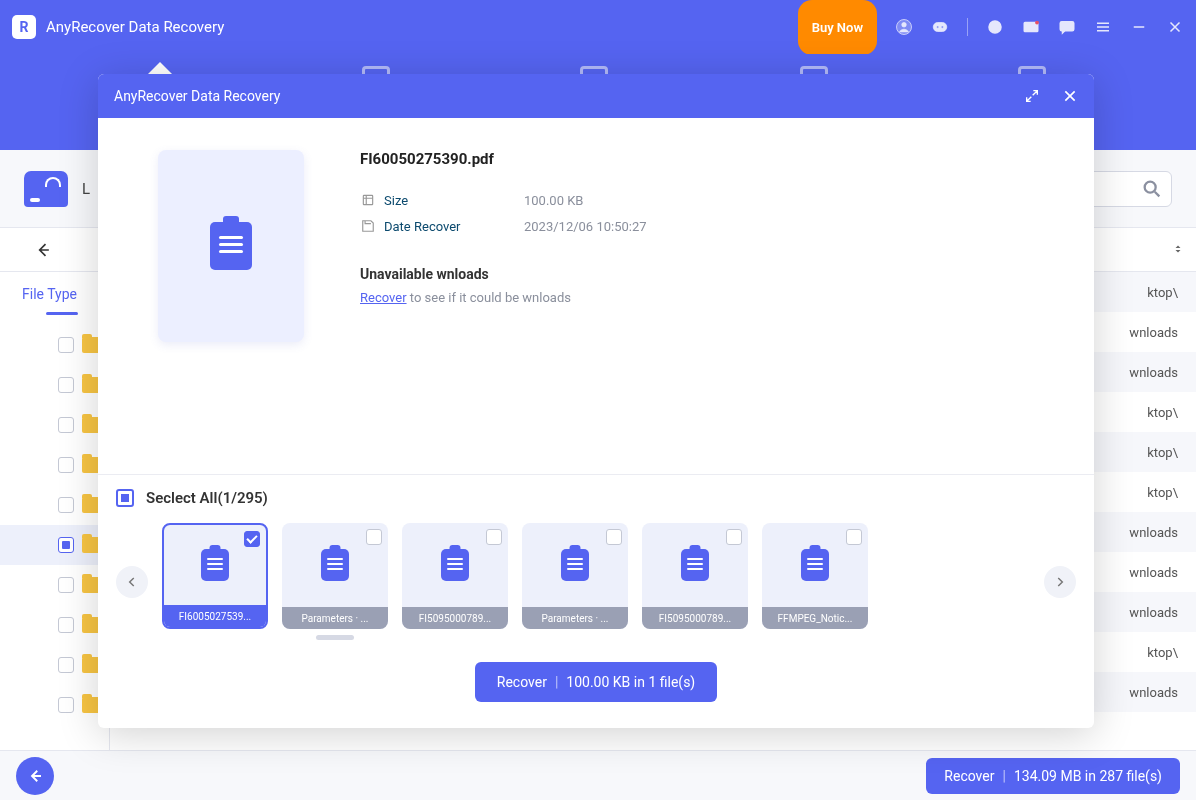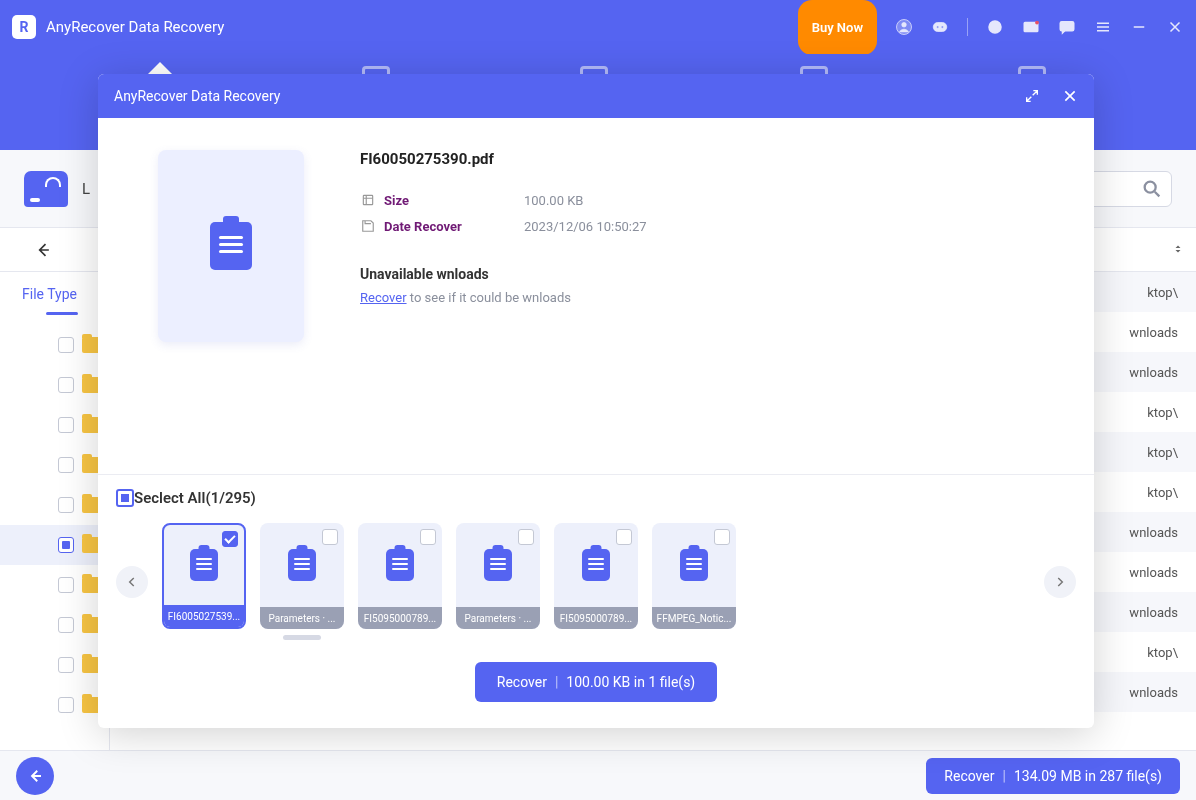--- a/index.html
+++ b/index.html
@@ -51,32 +51,32 @@
 .mh-icons{margin-left:auto;display:flex;gap:22px;align-items:center}
 .preview-area{flex:1 1 auto;display:flex;padding:32px 0 28px 60px;min-height:0}
 .thumb-big{width:146px;height:192px;background:#ecefff;border-radius:8px;display:flex;align-items:center;justify-content:center;margin-right:56px;box-shadow:0 3px 10px rgba(90,100,200,.12)}
 .clip{width:42px;height:48px;background:#5564f1;border-radius:5px;position:relative}
 .clip::before{content:"";position:absolute;top:-6px;left:50%;transform:translateX(-50%);width:16px;height:10px;background:#5564f1;border-radius:3px 3px 0 0}
 .clip::after{content:"";position:absolute;top:14px;left:9px;right:9px;height:3px;background:#fff;border-radius:2px;box-shadow:0 7px 0 #fff,0 14px 0 #fff}
 .meta{flex:1;min-width:0}
 .fname{font-size:15px;font-weight:700;color:#222;margin-bottom:24px}
 .meta-row{display:flex;align-items:center;margin-bottom:10px;font-size:13px}
 .meta-ico{width:16px;height:16px;margin-right:8px;display:flex;align-items:center;justify-content:center;color:#888}
-.meta-label{font-weight:700;color:#701a75;width:140px}
+.meta-label{font-weight:400;color:#0c4a6e;width:140px}
 .meta-val{color:#8a8f9c}
 .unavail{margin-top:32px;font-size:14px;font-weight:700;color:#333}
 .recover-hint{margin-top:8px;font-size:13px;color:#8a8f9c}
 .recover-hint a{color:#5564f1;text-decoration:underline}
-.modal-mid{border-top:1px solid #ebecf2;padding:14px 18px 8px;display:flex;align-items:center;gap:0}
+.modal-mid{border-top:1px solid #ebecf2;padding:14px 18px 8px;display:flex;align-items:center;gap:12px}
 .sel-all-cb{width:18px;height:18px;border:2px solid #5564f1;border-radius:3px;display:flex;align-items:center;justify-content:center}
 .sel-all-cb::before{content:"";width:8px;height:8px;background:#5564f1}
 .sel-all-label{font-size:15px;font-weight:600;color:#333}
 .thumbs-row{padding:8px 18px 0;display:flex;align-items:center;gap:14px;position:relative}
 .nav-circle{width:32px;height:32px;border-radius:50%;background:#f0f2f8;display:flex;align-items:center;justify-content:center;flex-shrink:0;color:#777}
-.thumb{width:84px;height:106px;background:#edf0fb;border-radius:8px;position:relative;display:flex;flex-direction:column;overflow:hidden;flex-shrink:0}
+.thumb{width:106px;height:106px;background:#edf0fb;border-radius:8px;position:relative;display:flex;flex-direction:column;overflow:hidden;flex-shrink:0}
 .thumb.selected{border:2px solid #5564f1}
 .thumb-body{flex:1;display:flex;align-items:center;justify-content:center}
 .thumb .clip{width:28px;height:32px}
 .thumb .clip::before{width:11px;height:7px;top:-4px}
 .thumb .clip::after{top:9px;left:6px;right:6px;height:2px;box-shadow:0 5px 0 #fff,0 10px 0 #fff}
 .thumb-label{height:22px;background:#9aa0b4;color:#fff;font-size:10px;display:flex;align-items:center;justify-content:center;padding:0 6px;white-space:nowrap;overflow:hidden;text-overflow:ellipsis}
 .thumb.selected .thumb-label{background:#5564f1}
 .thumb-cb{position:absolute;top:6px;right:6px;width:16px;height:16px;border:1.5px solid #c4c8d4;border-radius:3px;background:#fff}
 .thumb-cb.checked{background:#5564f1;border-color:#5564f1}
 .thumb-cb.checked::after{content:"";position:absolute;left:4px;top:1px;width:4px;height:8px;border:solid #fff;border-width:0 2px 2px 0;transform:rotate(45deg)}

